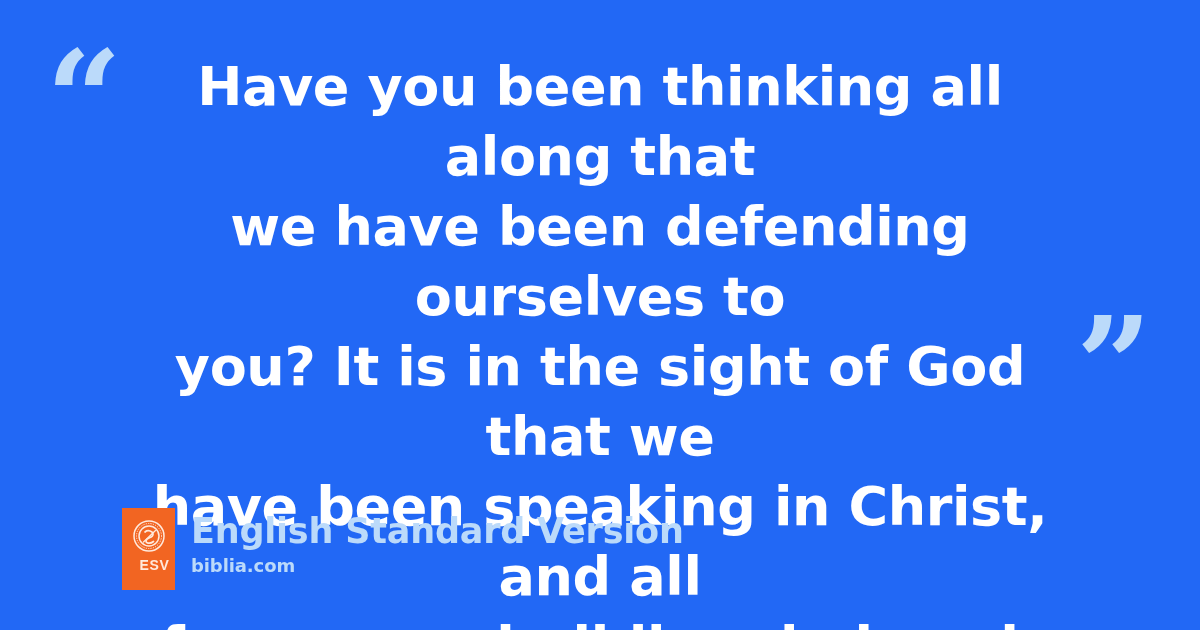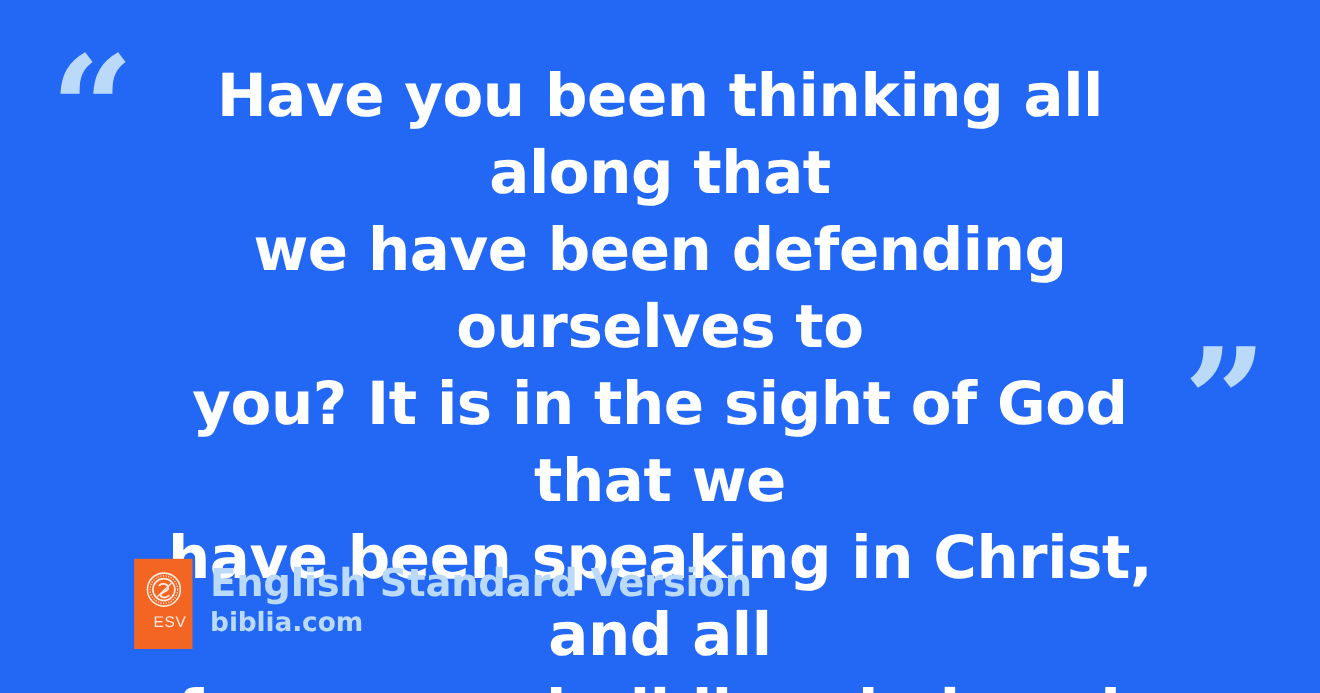--- a/index.html
+++ b/index.html
@@ -95,21 +95,21 @@
   }
 
   #esv-abbr {
     position: absolute;
     left: 12px;
     right: 0;
     bottom: 17px;
     text-align: center;
     color: #FFE9DC;
     font-family: "Liberation Sans", sans-serif;
-    font-weight: normal;
+    font-weight: bold;
     font-size: 14px;
     letter-spacing: 0.6px;
   }
 
   #attribution-text {
     display: flex;
     flex-direction: column;
     padding-top: 2px;
     justify-content: center;
   }
@@ -121,21 +121,21 @@
     font-size: 35px;
     line-height: 42px;
     letter-spacing: -0.2px;
     white-space: nowrap;
   }
 
   #site-url {
     color: #BBDAFA;
     font-family: "DejaVu Sans", "Liberation Sans", sans-serif;
     font-weight: bold;
-    font-size: 24px;
+    font-size: 18px;
     line-height: 28px;
     letter-spacing: -0.1px;
     white-space: nowrap;
   }
 </style>
 </head>
 <body>
 
 <div id="poster">
 

